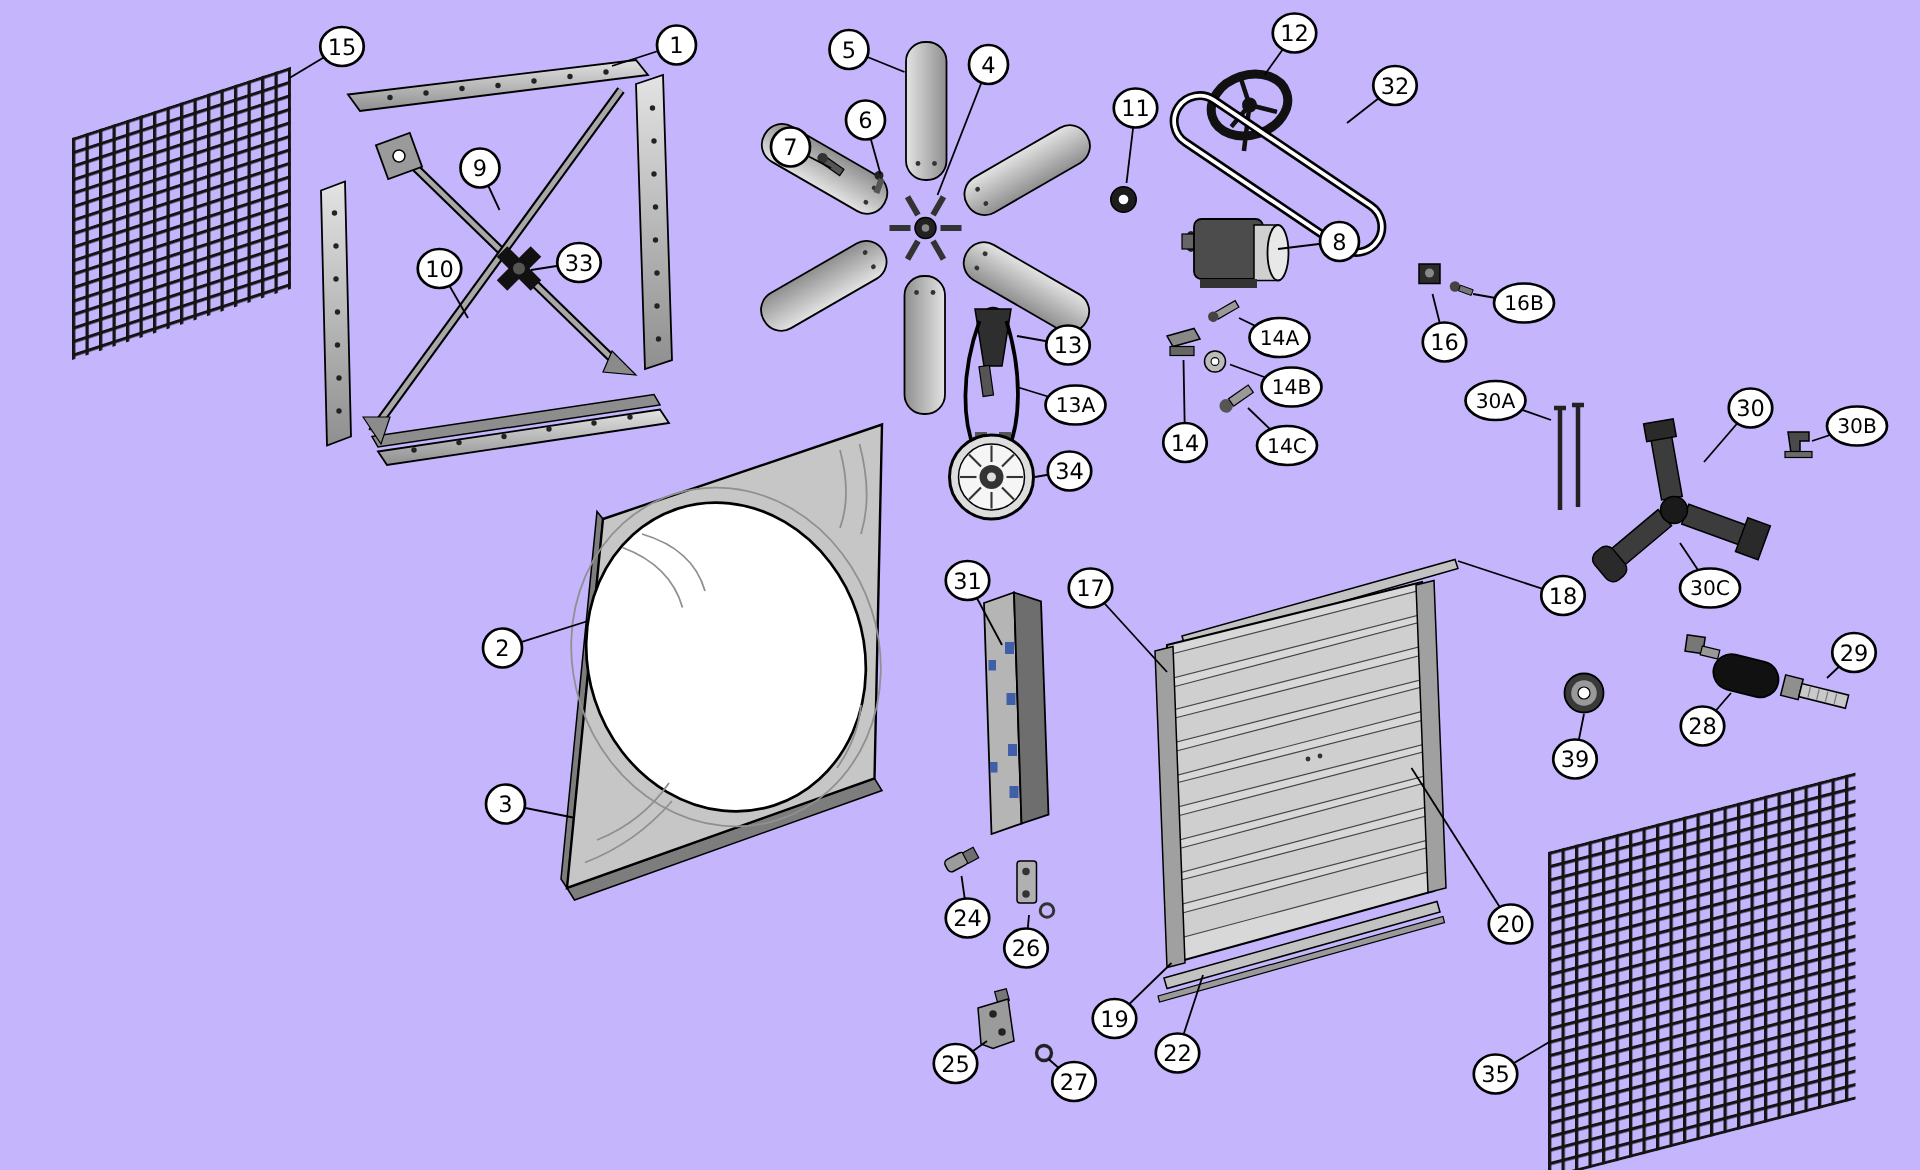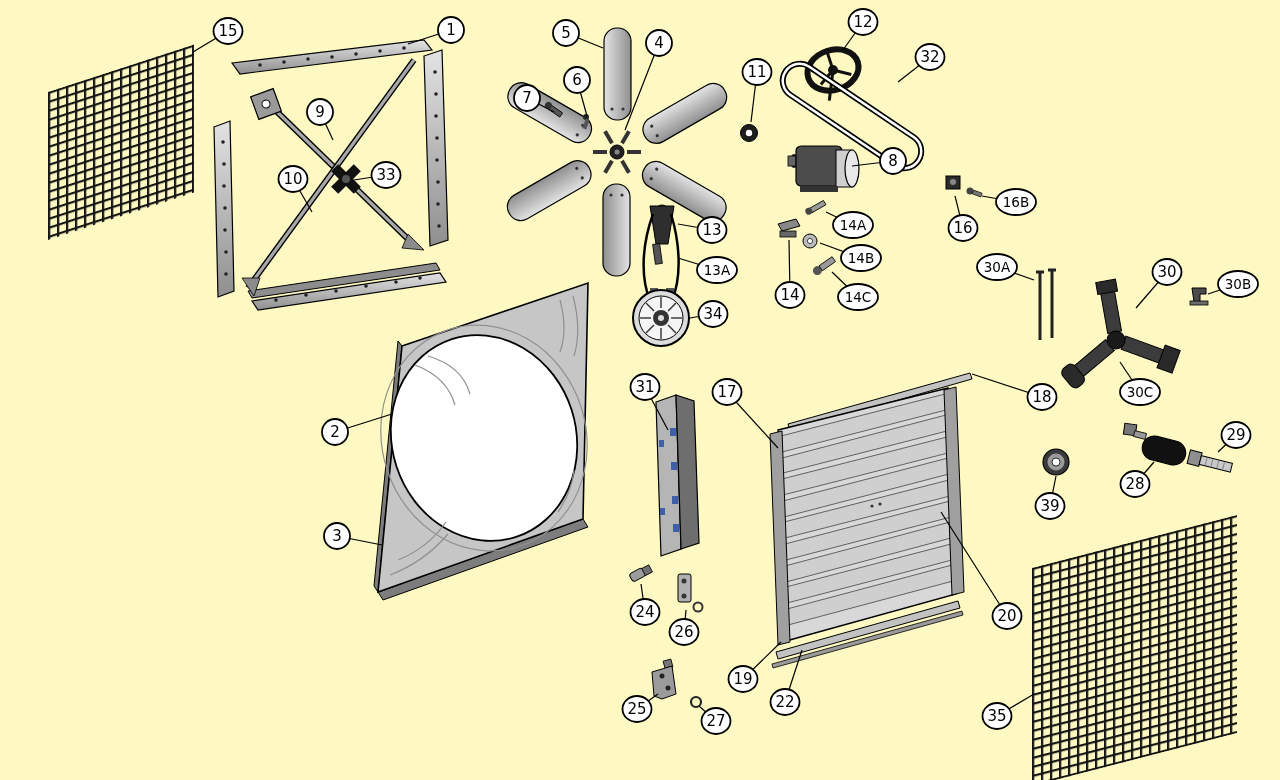--- a/index.html
+++ b/index.html
@@ -1,19 +1,19 @@
 <!DOCTYPE html>
 <html><head>
 <meta charset="utf-8">
 <style>
   * { margin:0; padding:0; box-sizing:border-box; }
   html,body { background:#fff; }
   .stage {
     width:1280px; height:780px; position:relative; overflow:hidden;
-    background:#fef9c3; font-family:"DejaVu Sans", sans-serif;
+    background:#c4b5fd; font-family:"DejaVu Sans", sans-serif;
   }
   svg text.callout-text {
     font-family:"DejaVu Sans", sans-serif;
     text-anchor:middle; fill:#000;
   }
 </style>
 </head>
 <body>
 
 <div class="stage">

